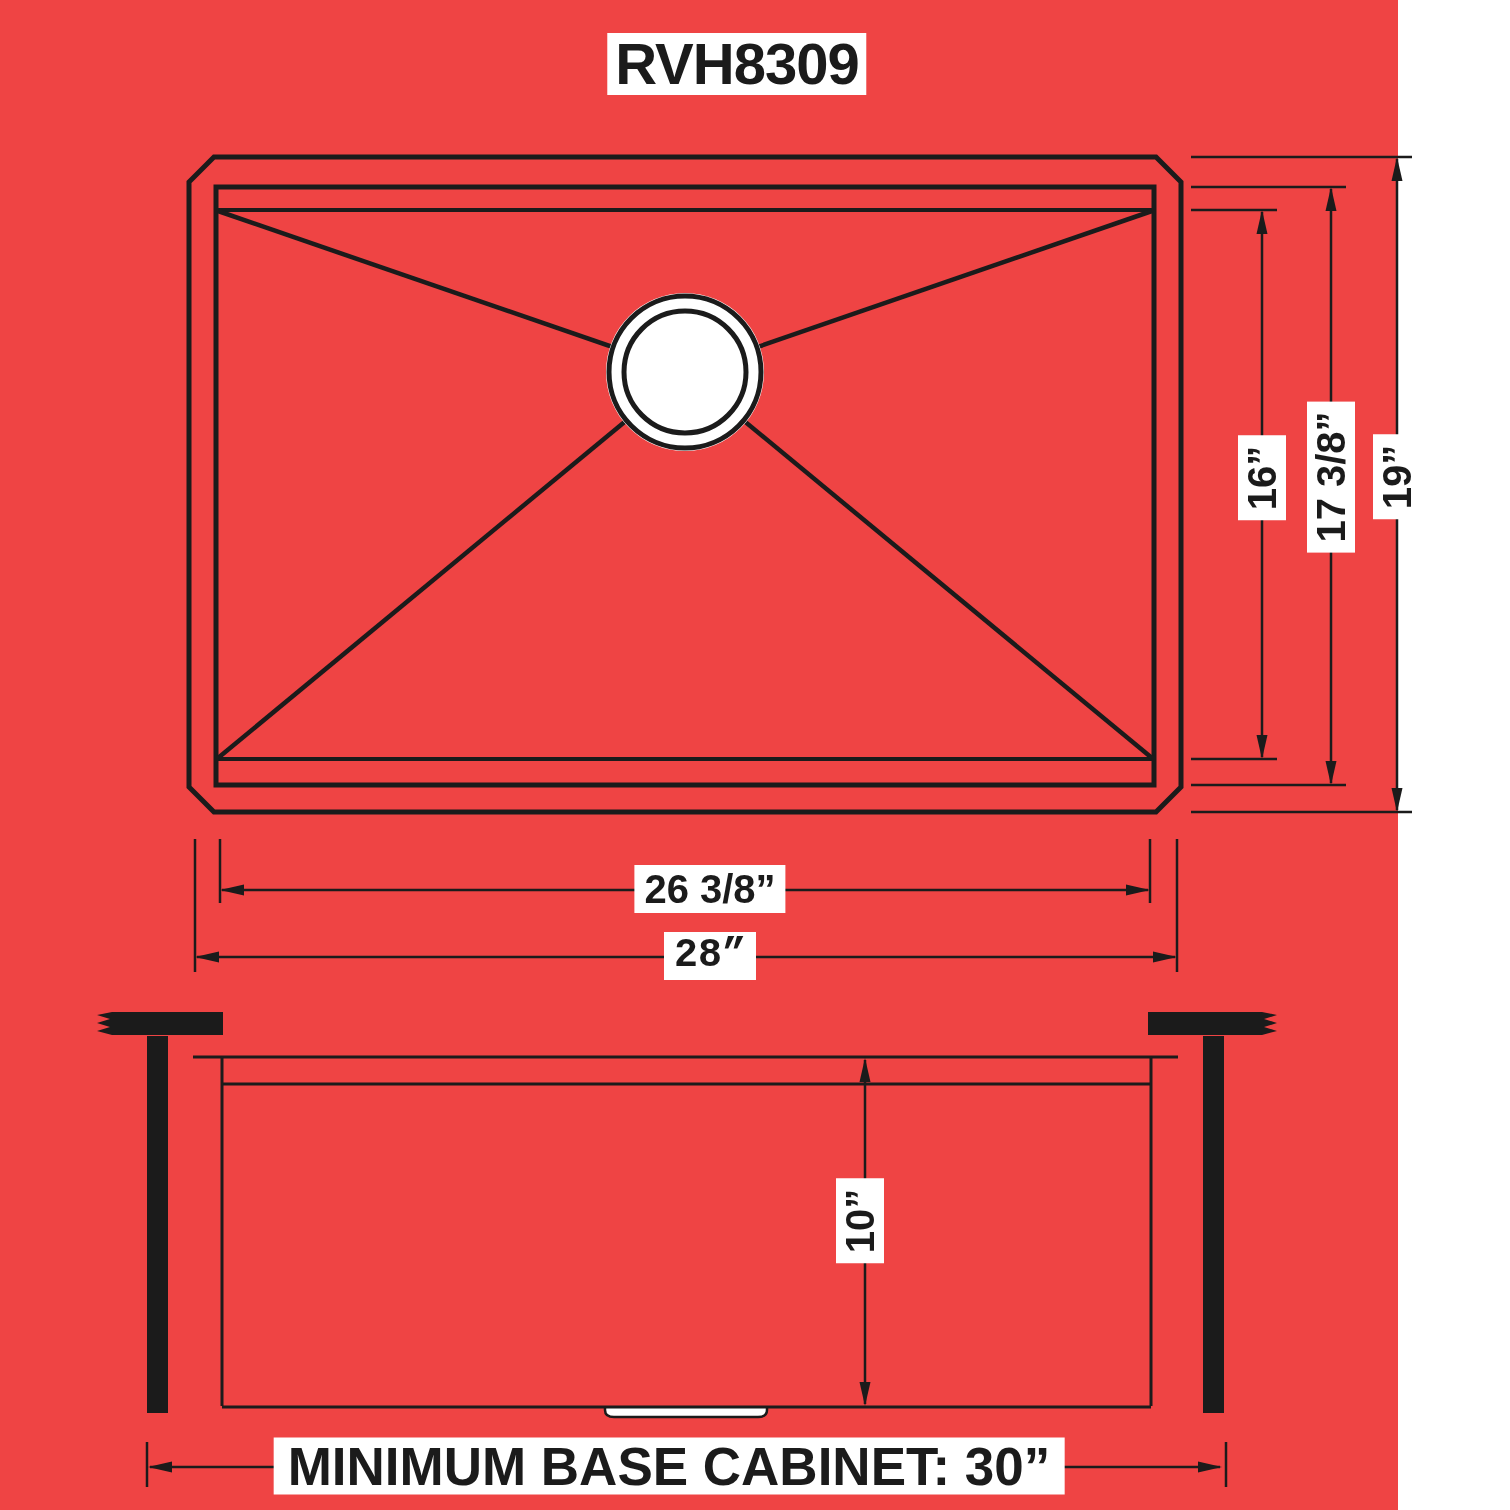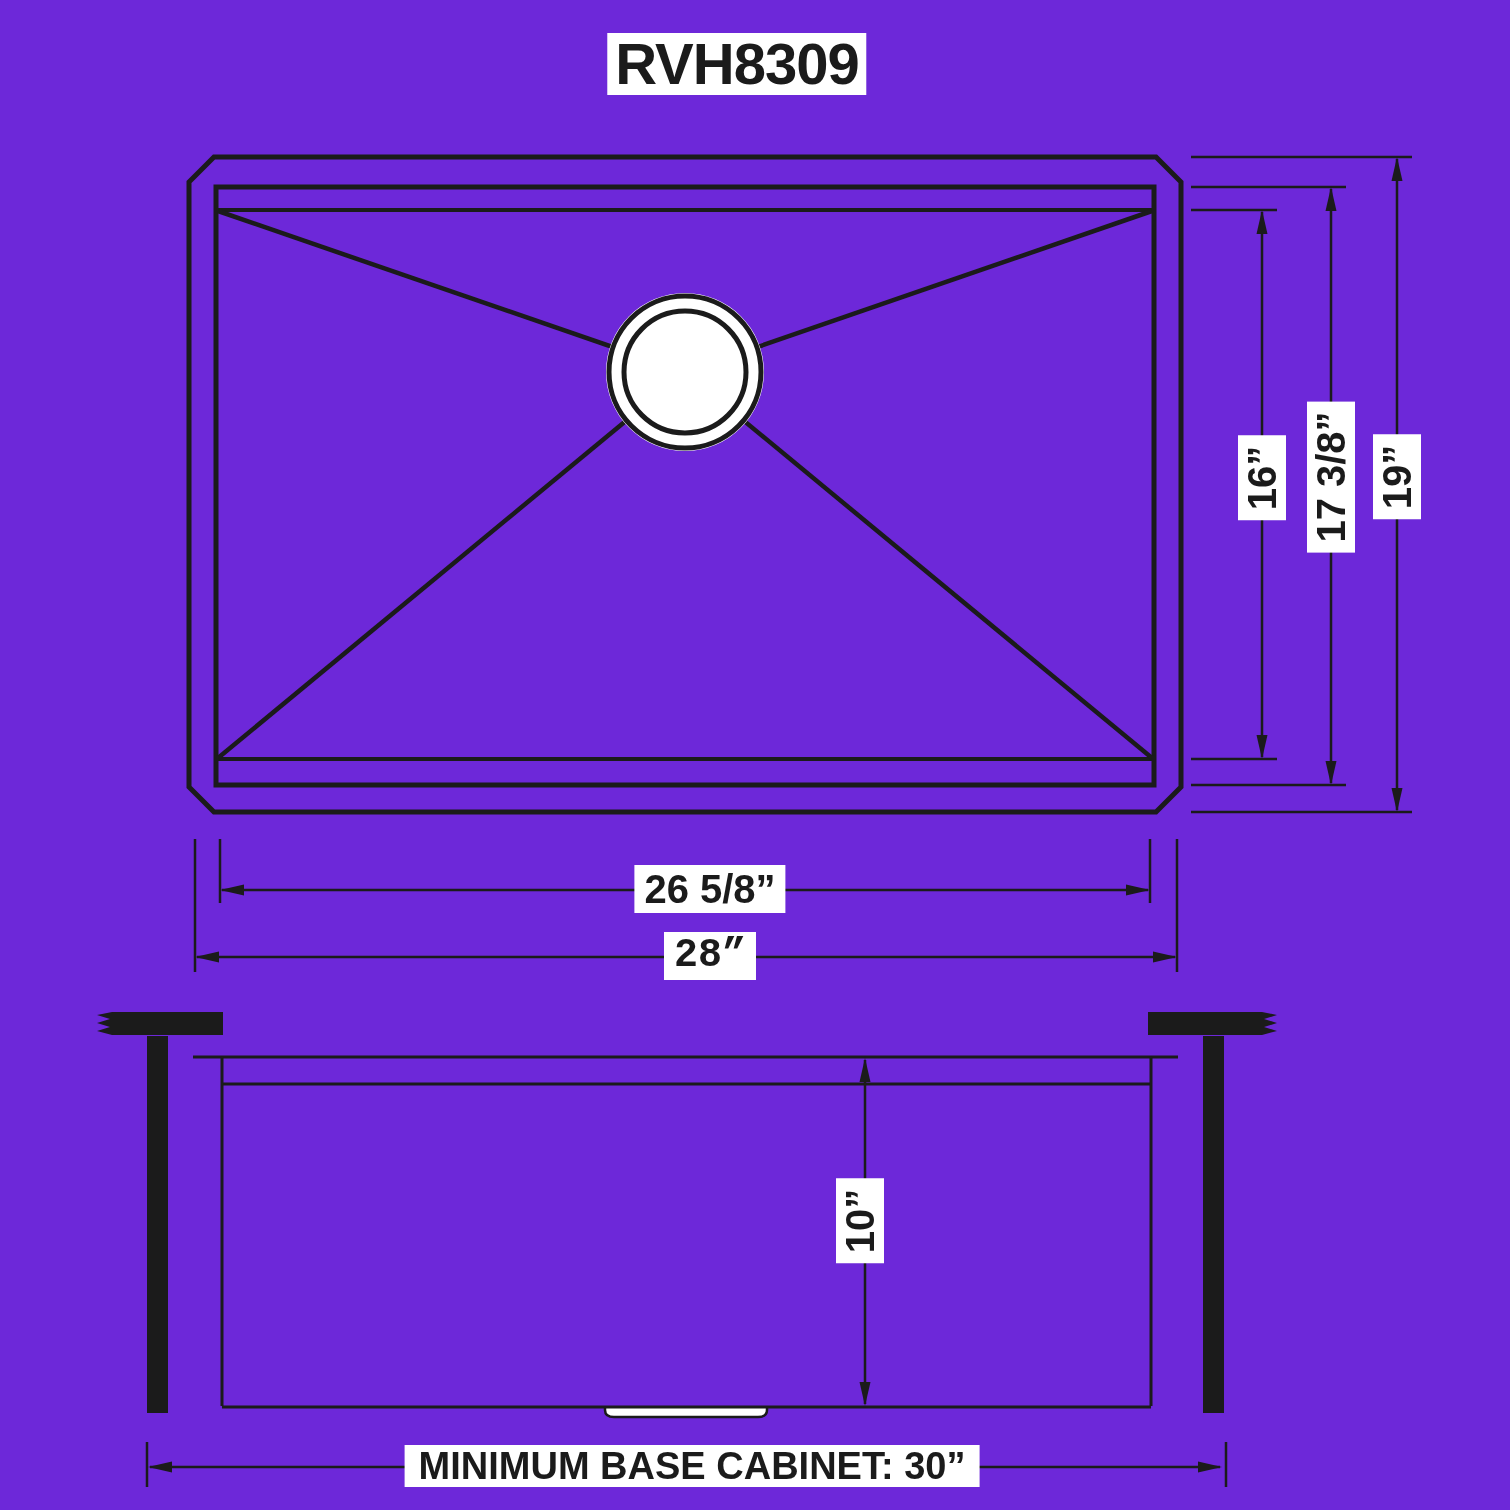--- a/index.html
+++ b/index.html
@@ -6,23 +6,23 @@
     margin: 0;
     padding: 0;
     background: #ffffff;
     width: 1510px;
     height: 1510px;
     overflow: hidden;
     font-family: "Liberation Sans", sans-serif;
   }
   .stage {
     position: relative;
-    width: 1510px;
+    width: 1398px;
     height: 1510px;
-    background: #6d28d9;
+    background: #ef4444;
   }
   svg.drawing {
     position: absolute;
     left: 0;
     top: 0;
   }
   .label {
     position: absolute;
     color: #1b1b1b;
     background: #ffffff;
@@ -46,22 +46,22 @@
     font-weight: bold;
     padding: 4px 10px;
   }
   #dim-16   { left: 1262px; top: 478px; }
   #dim-17   { left: 1331px; top: 477px; }
   #dim-19   { left: 1397px; top: 477px; }
   #dim-26   { left: 710px;  top: 889px; }
   #dim-28   { left: 710px;  top: 956px; font-family: Liberation Mono, monospace; }
   #dim-10   { left: 860px;  top: 1221px; }
   #cabinet-note {
-    left: 692px; top: 1466px;
-    font-size: 38px;
+    left: 669px; top: 1466px;
+    font-size: 53px;
     font-weight: bold;
     padding: 2px 14px;
   }
 </style>
 </head>
 <body>
 
 <div class="stage">
 
   <svg class="drawing" width="1510" height="1510" viewBox="0 0 1510 1510">
@@ -169,21 +169,21 @@
   </svg>
 
   <div class="label" id="title-label">RVH8309</div>
 
   <div class="label dim vert" id="dim-16">16”</div>
 
   <div class="label dim vert" id="dim-17">17 3/8”</div>
 
   <div class="label dim vert" id="dim-19">19”</div>
 
-  <div class="label dim" id="dim-26">26 5/8”</div>
+  <div class="label dim" id="dim-26">26 3/8”</div>
 
   <div class="label dim" id="dim-28">28”</div>
 
   <div class="label dim vert" id="dim-10">10”</div>
 
   <div class="label" id="cabinet-note">MINIMUM BASE CABINET: 30”</div>
 
 </div>
 
 </body></html>

